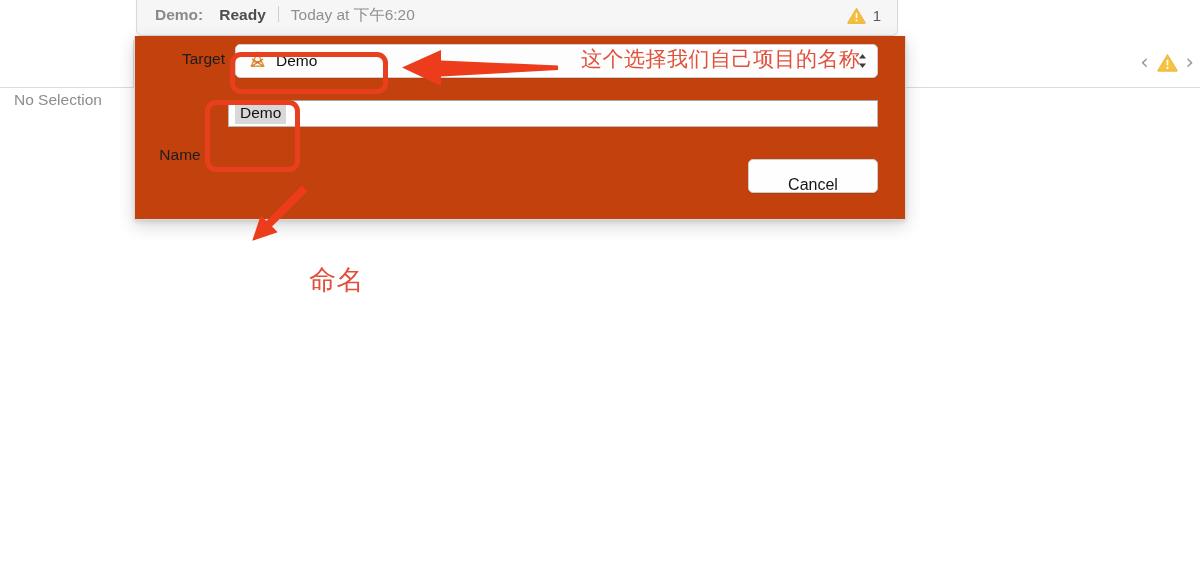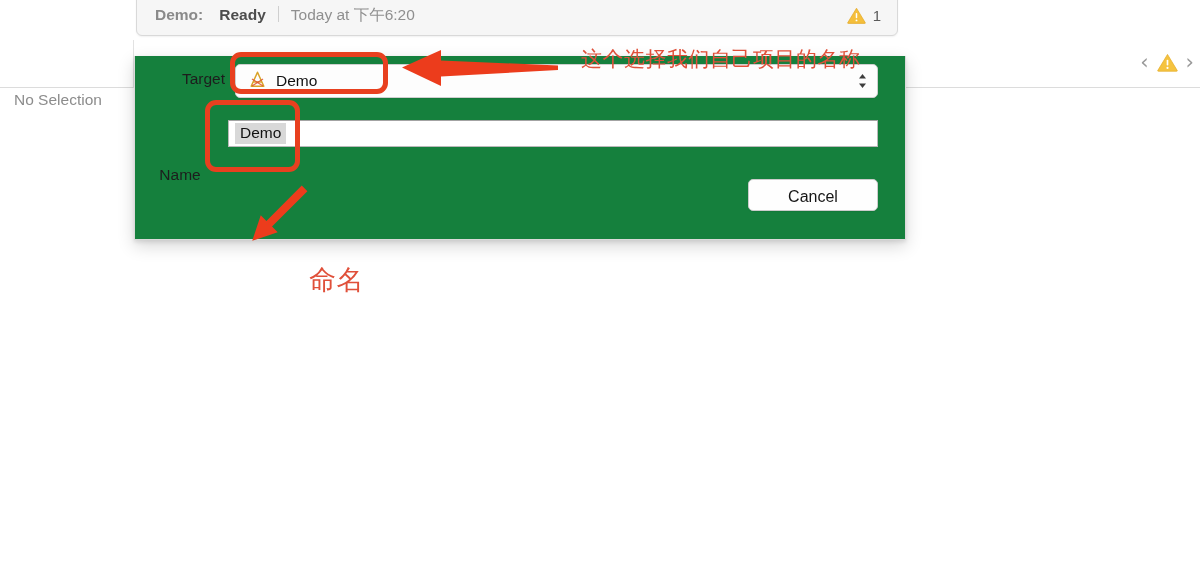--- a/index.html
+++ b/index.html
@@ -111,24 +111,24 @@
     color: #9a9a9a;
     line-height: 1;
     font-family: "DejaVu Sans", sans-serif;
     user-select: none;
   }
 
   
   #dialog {
     position: absolute;
     left: 134px;
-    top: 56px;
+    top: 36px;
     width: 772px;
     height: 184px;
-    background: #15803d;
+    background: #c2410c;
     border: 1px solid #dadada;
     border-top: none;
     box-sizing: border-box;
     box-shadow: 0 6px 16px rgba(0,0,0,0.16), 0 2px 4px rgba(0,0,0,0.10);
   }
   .form-label {
     font-size: 15.5px;
     color: #1d1d1d;
     text-align: right;
     white-space: nowrap;
@@ -221,21 +221,21 @@
     width: 130px;
     height: 32px;
     background: #fefefe;
     border: 1px solid #cccccc;
     border-radius: 5px;
     font-family: "Liberation Sans", sans-serif;
     font-size: 16px;
     color: #151515;
     box-shadow: 0 1px 1px rgba(0,0,0,0.06);
     cursor: default;
-    padding: 8px;
+    padding: 16px;
   }
 
   
   .anno-box {
     position: absolute;
     border: 5px solid #e8401f;
     border-radius: 11px;
     box-sizing: border-box;
     pointer-events: none;
   }

